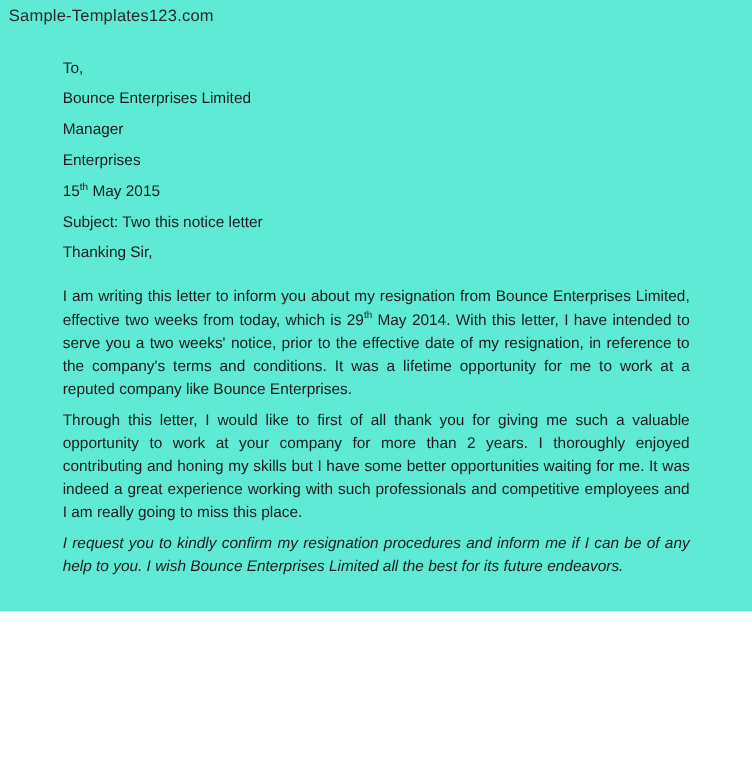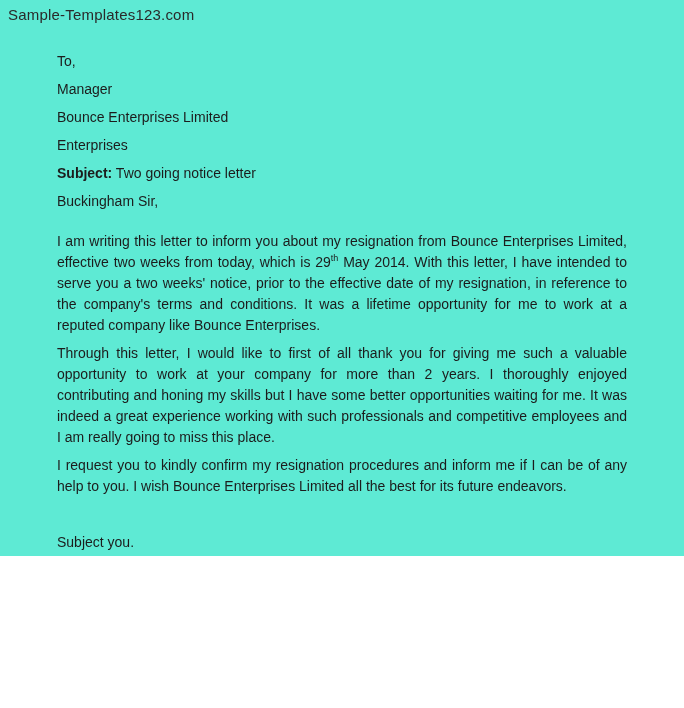--- a/index.html
+++ b/index.html
@@ -33,50 +33,52 @@
   .greeting {
     margin-bottom: 19px;
   }
   .para {
     line-height: 21px;
     text-align: justify;
     margin-bottom: 7px;
   }
   .para.last-para {
     margin-bottom: 35px;
+    font-style: italic;
   }
   sup.ord {
     font-size: 9px;
     line-height: 0;
     vertical-align: super;
   }
-  .bold { font-weight: bold; }
+  .bold { font-weight: normal; }
 </style>
 </head>
 <body>
 
 <div class="page">
 
   <div class="site-header">Sample-Templates123.com</div>
 
   <div class="letter">
 
     <p class="line">To,</p>
 
 
+    <p class="line">Bounce Enterprises Limited</p>
+
     <p class="line">Manager</p>
-
-    <p class="line">Bounce Enterprises Limited</p>
 
     <p class="line">Enterprises</p>
 
+    <p class="line"><span>15</span><sup class="ord">th</sup><span> May 2015</span></p>
 
-    <p class="line"><span class="bold">Subject:</span><span> Two going notice letter</span></p>
+    <p class="line"><span class="bold">Subject:</span><span> Two this notice letter</span></p>
 
-    <p class="line greeting">Buckingham Sir,</p>
+    <p class="line greeting">Thanking Sir,</p>
 
     <p class="para"><span>I am writing this letter to inform you about my resignation from Bounce Enterprises Limited, effective two weeks from today, which is 29</span><sup class="ord">th</sup><span> May 2014. With this letter, I have intended to serve you a two weeks' notice, prior to the effective date of my resignation, in reference to the company's terms and conditions. It was a lifetime opportunity for me to work at a reputed company like Bounce Enterprises.</span></p>
 
     <p class="para">Through this letter, I would like to first of all thank you for giving me such a valuable opportunity to work at your company for more than 2 years. I thoroughly enjoyed contributing and honing my skills but I have some better opportunities waiting for me. It was indeed a great experience working with such professionals and competitive employees and I am really going to miss this place.</p>
 
     <p class="para last-para">I request you to kindly confirm my resignation procedures and inform me if I can be of any help to you. I wish Bounce Enterprises Limited all the best for its future endeavors.</p>
 
     <p class="line">Subject you.</p>
 
     <p class="line">Sincerely,</p>

